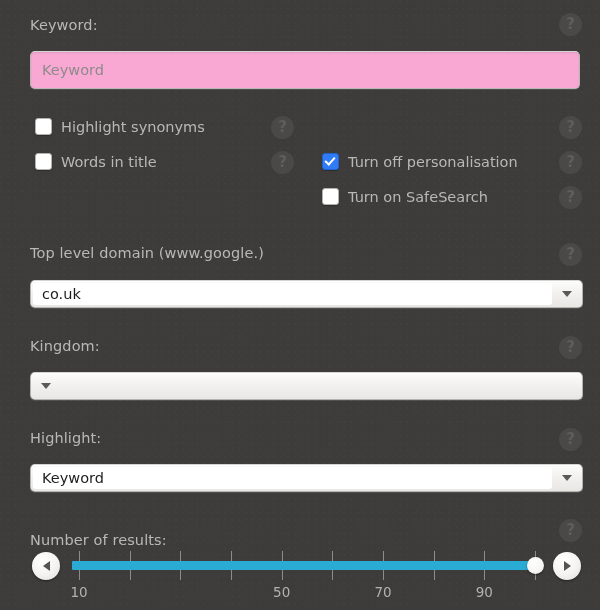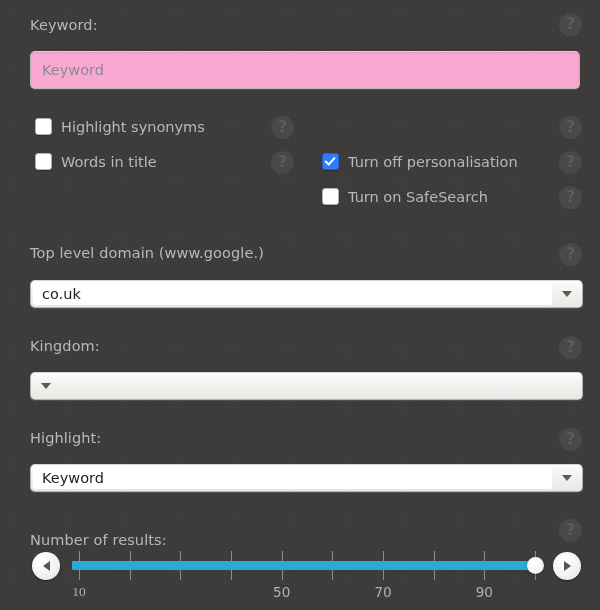--- a/index.html
+++ b/index.html
@@ -312,21 +312,21 @@
           <div class="tick" style="left: 463px; top: 22px; height: 10px;"></div>
         </div>
       <div class="slider-thumb" id="slider-thumb" style="left: 454.5px; top: 9px;"></div>
     </div>
 
     <div class="step-btn" style="left:553px; top:4px;">
       <span class="tri-right"></span>
     </div>
 
     <div id="tick-label-layer">
-        <div class="tick-label" style="left: 79px; top: 36px; font-family: Liberation Serif, serif;">10</div>
+        <div class="tick-label" style="left: 79px; top: 36px;">10</div>
         <div class="tick-label" style="left: 180.333px; top: 36px; margin-top: 48px;">30</div>
         <div class="tick-label" style="left: 281.667px; top: 36px;">50</div>
         <div class="tick-label" style="left: 383px; top: 36px;">70</div>
         <div class="tick-label" style="left: 484.333px; top: 36px;">90</div>
       </div>
   </div>
 
 </div>
 
 </body></html>

